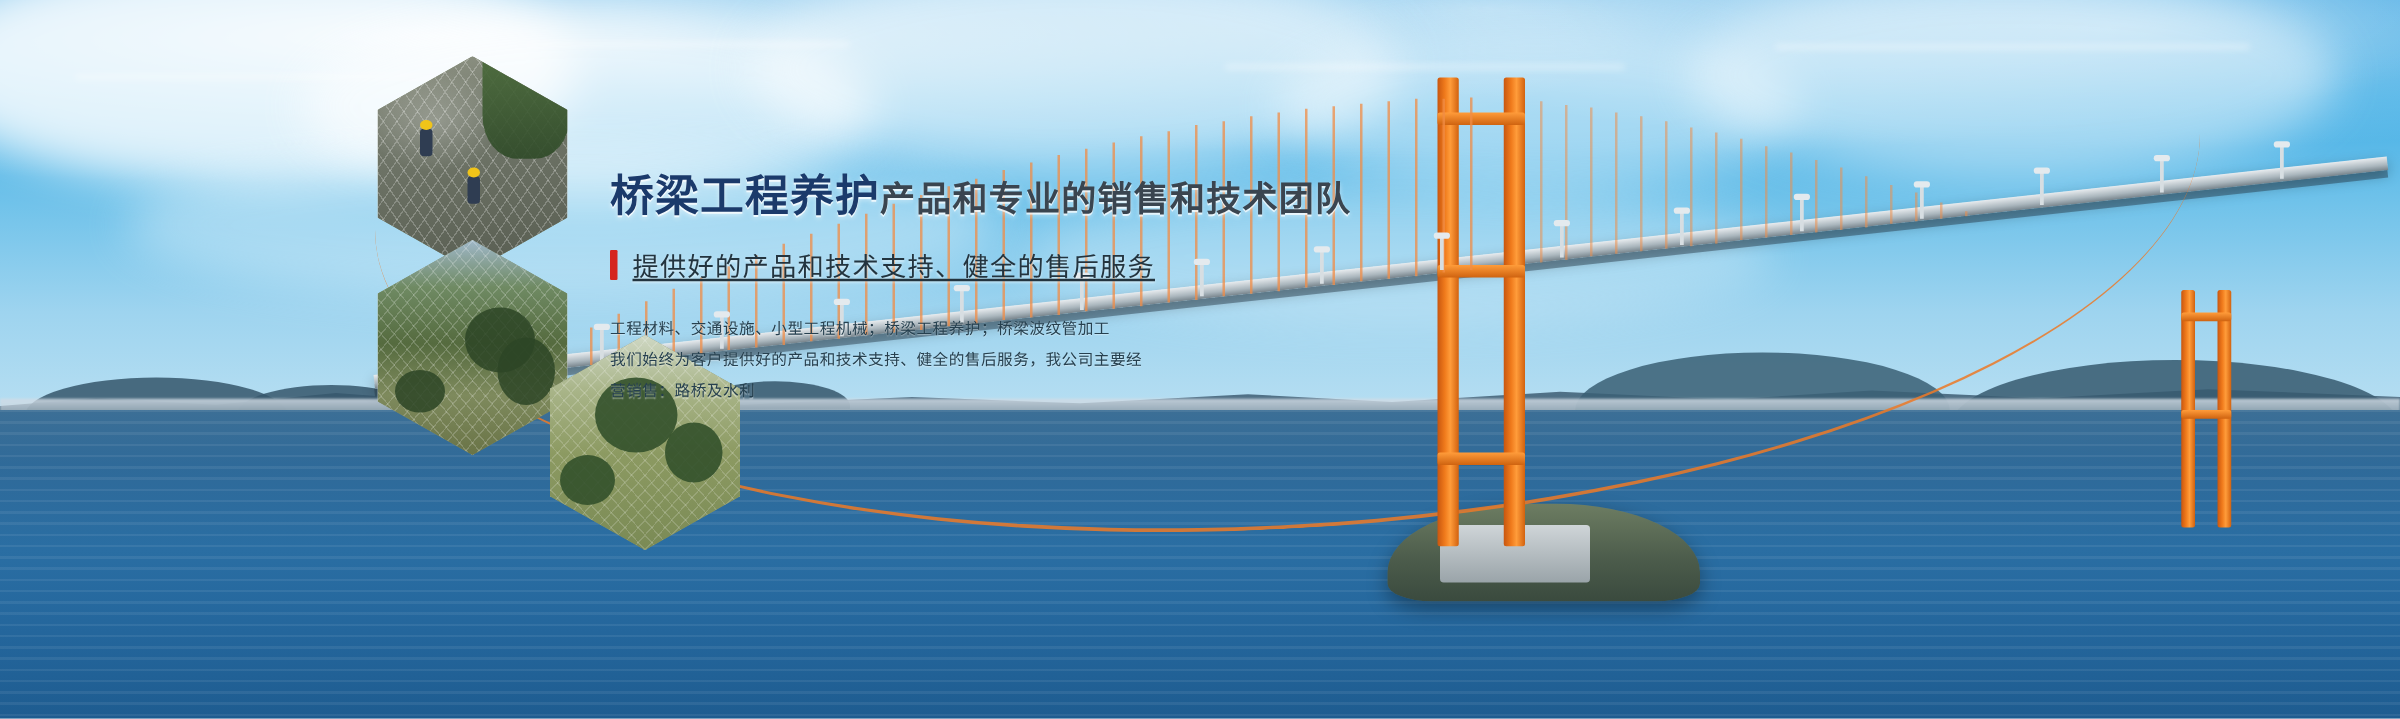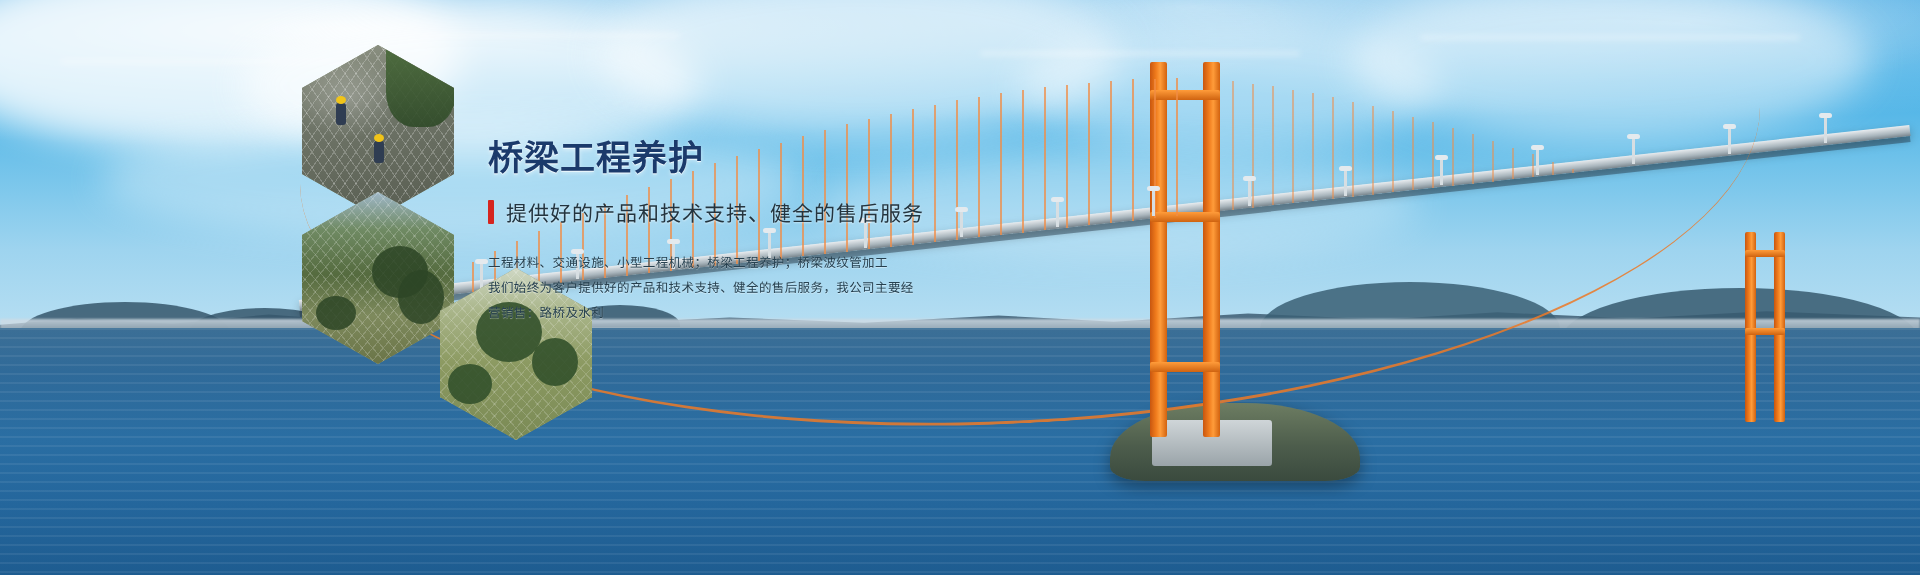--- a/index.html
+++ b/index.html
@@ -166,20 +166,21 @@
   }
   .headline .h-sub{
     font-size:28px;font-weight:bold;color:#3a4550;letter-spacing:1px;
     text-shadow:0 1px 0 rgba(255,255,255,.7),0 2px 4px rgba(255,255,255,.45);
   }
   .sub-row{display:flex;align-items:center;gap:12px;margin-bottom:24px;white-space:nowrap;}
   .red-bar{width:6px;height:24px;background:#d5251f;flex:0 0 auto;border-radius:1px;}
   .subtitle{
     font-size:21px;color:#23343f;letter-spacing:1px;
     text-shadow:0 1px 2px rgba(255,255,255,.55);
+    text-decoration:underline;
   }
   .para{
     font-size:12.5px;line-height:2;color:#26404f;letter-spacing:.4px;
     text-shadow:0 1px 1px rgba(255,255,255,.45);
     max-width:430px;
   }
 </style>
 </head>
 <body>
 
@@ -320,20 +321,21 @@
   <div class="hex hex3">
     <div class="hex-inner"></div>
     <div class="bush b1"></div>
     <div class="bush b2"></div>
     <div class="bush b3"></div>
   </div>
 
   <div class="copy">
     <div class="headline">
       <span class="h-main">桥梁工程养护</span>
+      <span class="h-sub">产品和专业的销售和技术团队</span>
     </div>
 
     <div class="sub-row">
       <span class="red-bar"></span>
       <span class="subtitle">提供好的产品和技术支持、健全的售后服务</span>
     </div>
 
     <div class="para">
       <div>工程材料、交通设施、小型工程机械；桥梁工程养护；桥梁波纹管加工</div>
       <div>我们始终为客户提供好的产品和技术支持、健全的售后服务，我公司主要经营销售：路桥及水利</div>

